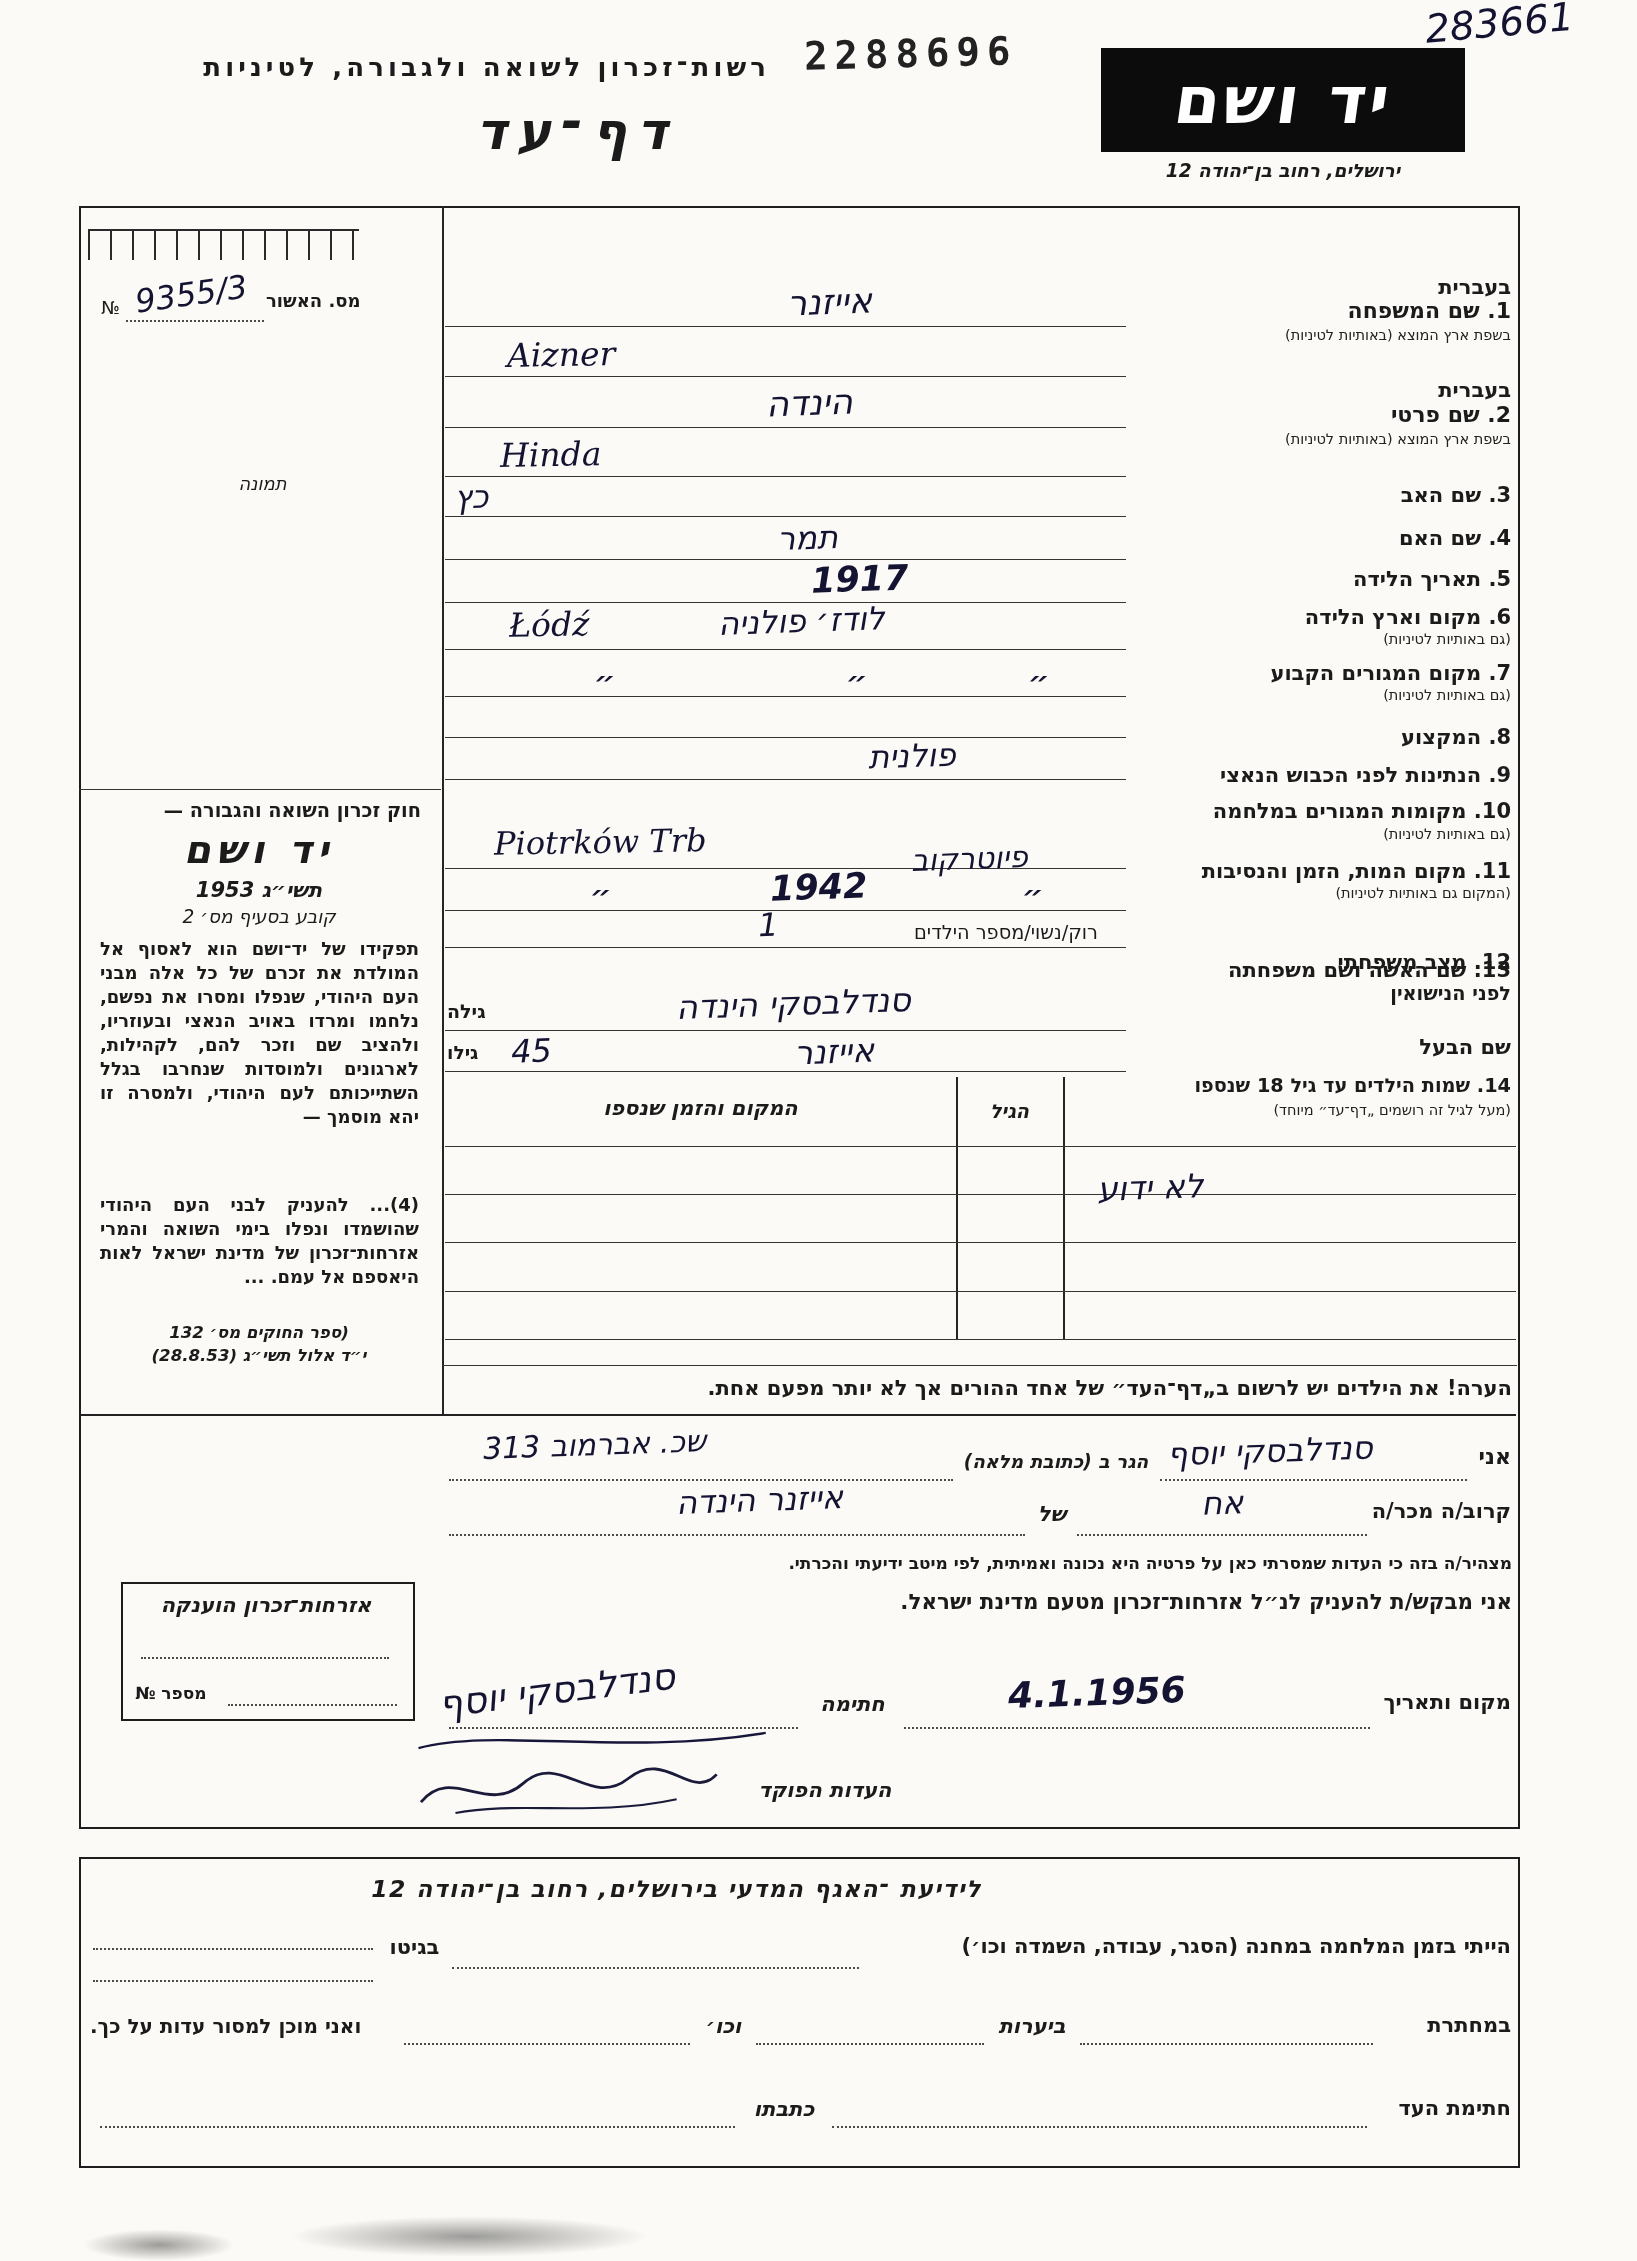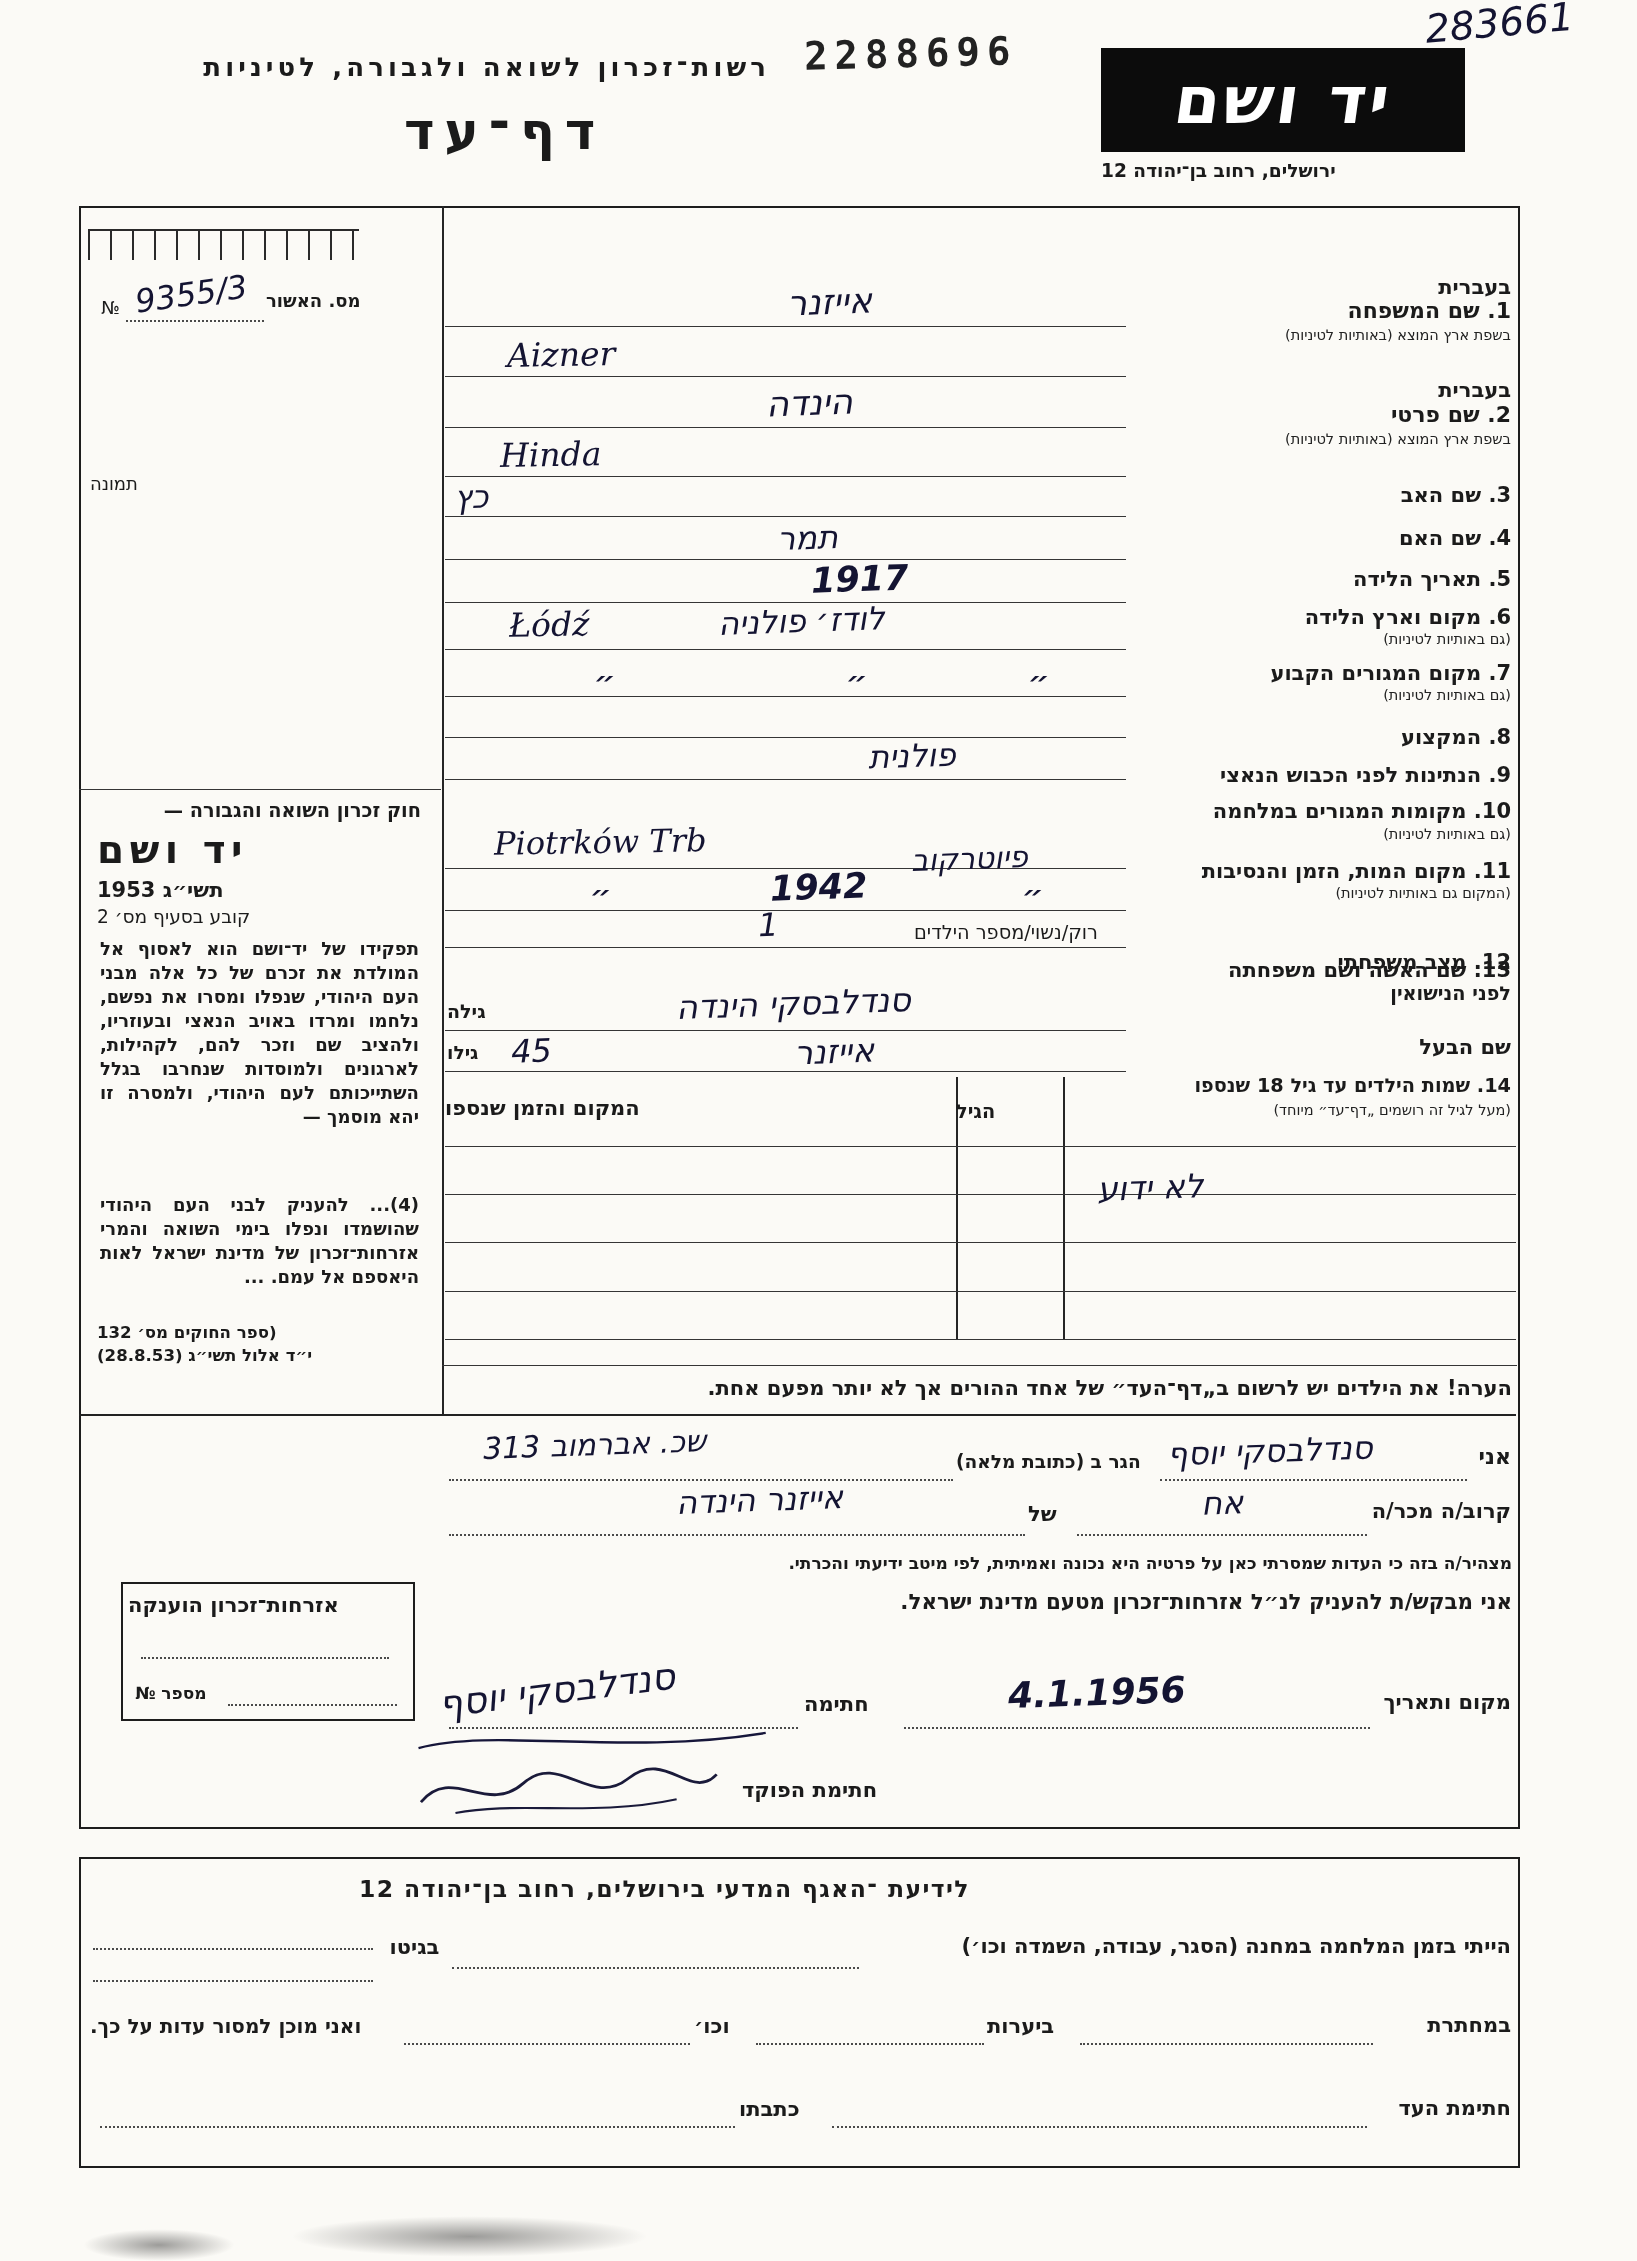--- a/index.html
+++ b/index.html
@@ -15,21 +15,21 @@
   }
   .abs{position:absolute;}
   .b{font-weight:700;}
   .box{border:2.1px solid #1d1d1d;}
   .line{border-top:1.4px solid #353535;height:0;}
   .thick{border-top:2.1px solid #222;}
   .dot{border-top:2.1px dotted #4a4a4a;height:0;}
   .vline{border-right:2.1px solid #252525;width:0;}
   .lbl{font-weight:700;font-size:21px;text-align:right;line-height:1.15;}
   .sub{font-size:14.5px;text-align:right;color:#222;}
-  .center{text-align:left;}
+  .center{text-align:center;font-style:italic;}
   .hw{font-style:italic;color:#141432;white-space:nowrap;}
   .hw-he{font-family:"DejaVu Sans",sans-serif;transform:rotate(-2deg);}
   .hw-la{font-family:"DejaVu Serif",serif;transform:rotate(-1deg);}
   .law{font-size:18px;font-weight:700;text-align:justify;line-height:1.33;}
   .comb{border-top:2.1px solid #2a2a2a;
         background:repeating-linear-gradient(90deg,#2a2a2a 0 2.1px,transparent 2.1px 22px);}
   .logo-box{background:#0c0c0c;display:flex;align-items:center;justify-content:center;}
   .logo-text{color:#fff;font-size:66px;font-weight:800;transform:skewX(-8deg);letter-spacing:2.8px;}
   .smudge{background:radial-gradient(ellipse at center,rgba(40,40,40,.45),rgba(40,40,40,0) 70%);}
 </style>
@@ -186,21 +186,21 @@
   <div class="abs lbl" style="top:1690px;right:126px;width:159px;font-size:21px;">מקום ותאריך</div>
   <div class="abs dot" style="left:904px;top:1727px;width:466px;"></div>
   <div class="abs hw hw-he b" style="left:1008px;top:1672px;font-size:36px;">4.1.1956</div>
   <div class="abs b center" style="left:804px;top:1692px;width:97px;font-size:21px;">חתימה</div>
   <div class="abs dot" style="left:449px;top:1727px;width:349px;"></div>
   <div class="abs hw hw-he" style="left:438px;top:1669px;font-size:37px;transform:rotate(-7deg);">סנדלבסקי יוסף</div>
   <svg class="abs" style="left:414px;top:1726px;" width="359" height="31" viewBox="0 0 520 45">
     <path d="M6,32 C120,2 300,44 510,10" stroke="#16163a" stroke-width="3.5" fill="none"></path>
   </svg>
 
-  <div class="abs b center" style="left:742px;top:1778px;width:166px;font-size:21px;">חתימת הפוקד</div>
+  <div class="abs b center" style="left:742px;top:1778px;width:166px;font-size:21px;">העדות הפוקד</div>
   <svg class="abs" style="left:414px;top:1759px;" width="311" height="66" viewBox="0 0 450 95">
     <path d="M10,62 C55,8 105,82 158,35 S255,72 310,28 S400,62 438,22" stroke="#1a1a3a" stroke-width="4" fill="none"></path>
     <path d="M60,78 C150,60 260,84 380,58" stroke="#1a1a3a" stroke-width="3" fill="none"></path>
   </svg>
 
   <div class="abs box" style="left:121px;top:1582px;width:290px;height:135px;"></div>
   <div class="abs b center" style="left:128px;top:1593px;width:276px;font-size:21px;">אזרחות־זכרון הוענקה</div>
   <div class="abs dot" style="left:141px;top:1657px;width:248px;"></div>
   <div class="abs b" style="left:135px;top:1683px;font-size:17px;">מספר №</div>
   <div class="abs dot" style="left:228px;top:1704px;width:169px;"></div>

